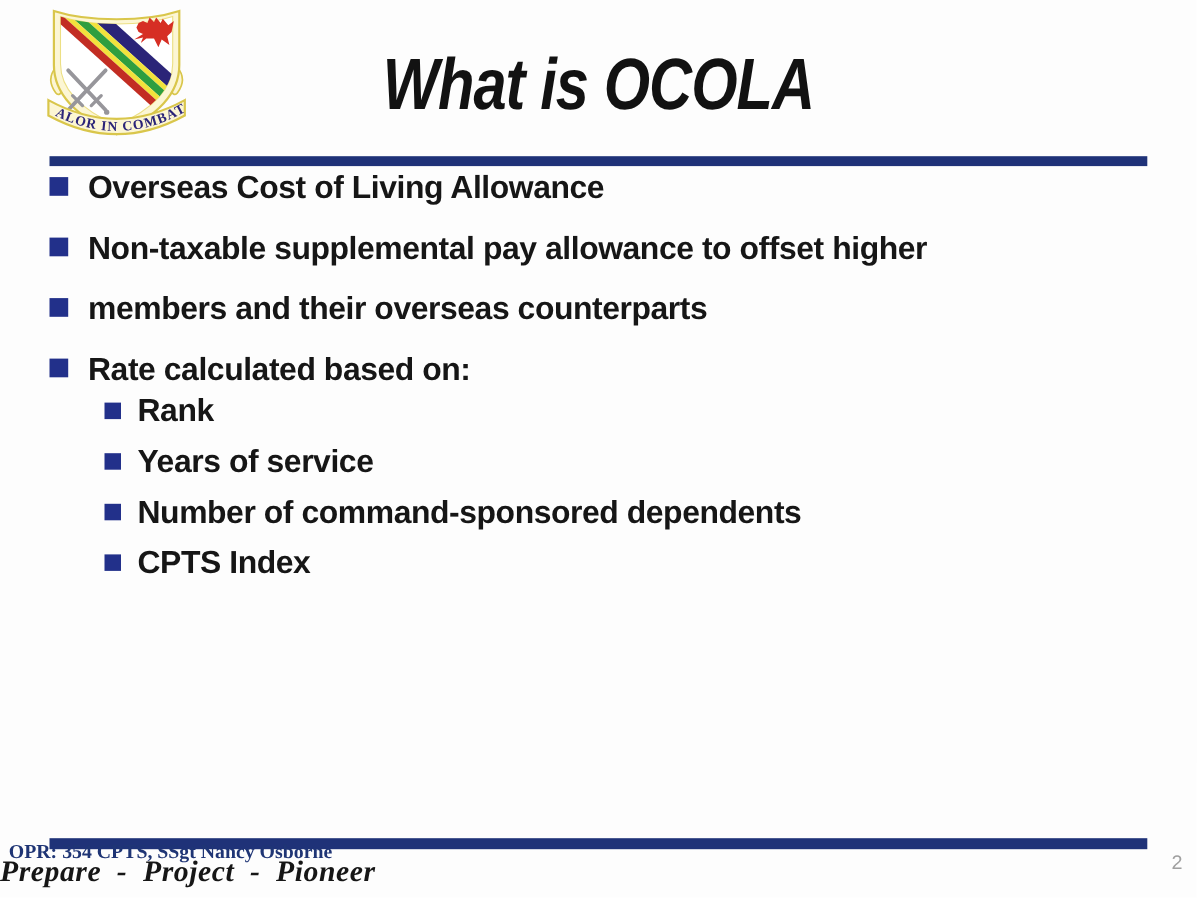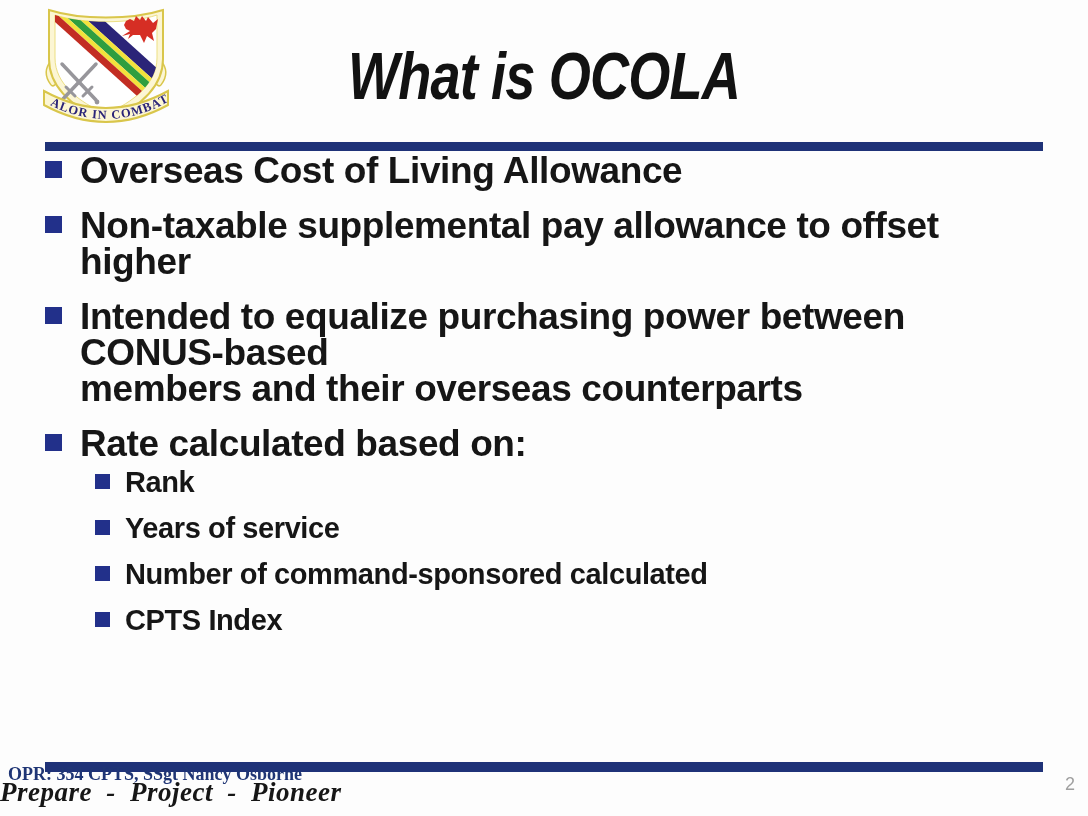--- a/index.html
+++ b/index.html
@@ -18,21 +18,21 @@
     transform:scaleX(0.82);
   }
   .rule{position:absolute;left:45px;width:998px;background:var(--rule_navy);}
   .rule-top{top:142px;height:9px;}
   .rule-bottom{top:762px;height:10px;}
 
   
   .content{position:absolute;left:45px;top:153px;right:35px;color:var(--text_black);}
   ul{list-style:none;margin:0;padding:0;}
   .li1{position:relative;padding-left:35px;margin-bottom:19px;
-       font-size:37px;line-height:36px;font-weight:bold;letter-spacing:-0.4px;}
+       font-size:29px;line-height:36px;font-weight:bold;letter-spacing:-0.4px;}
   .li1.tight{margin-bottom:2px;}
   .li2{position:relative;padding-left:80px;margin-bottom:10px;
        font-size:29px;line-height:36px;font-weight:bold;letter-spacing:-0.4px;}
   .sq{position:absolute;left:0;top:8px;width:17px;height:17px;background:var(--bullet_navy);}
   .sq2{position:absolute;left:50px;top:10px;width:15px;height:15px;background:var(--bullet_navy);}
   .line{display:block;}
   .em-caps{font-style:italic;}
 
   
   .opr{position:absolute;left:8px;top:764px;
@@ -120,40 +120,39 @@
         <span>Overseas Cost of Living Allowance</span>
       </li>
 
       <li class="li1">
         <span class="sq"></span>
         <span class="line">Non-taxable supplemental pay allowance to offset higher</span>
       </li>
 
       <li class="li1">
         <span class="sq"></span>
-        <span class="line">Intended to equalize purchasing power between CONUS-based</span>
         <span class="line">members and their overseas counterparts</span>
       </li>
 
       <li class="li1 tight">
         <span class="sq"></span>
         <span>Rate calculated based on:</span>
       </li>
 
       <li class="li2">
         <span class="sq2"></span>
         <span>Rank</span>
       </li>
       <li class="li2">
         <span class="sq2"></span>
         <span>Years of service</span>
       </li>
       <li class="li2">
         <span class="sq2"></span>
-        <span>Number of command-sponsored calculated</span>
+        <span>Number of command-sponsored dependents</span>
       </li>
       <li class="li2">
         <span class="sq2"></span>
         <span>CPTS Index</span>
       </li>
 
     </ul>
   </div>
 
   <div class="opr">OPR: 354 CPTS, SSgt Nancy Osborne</div>

